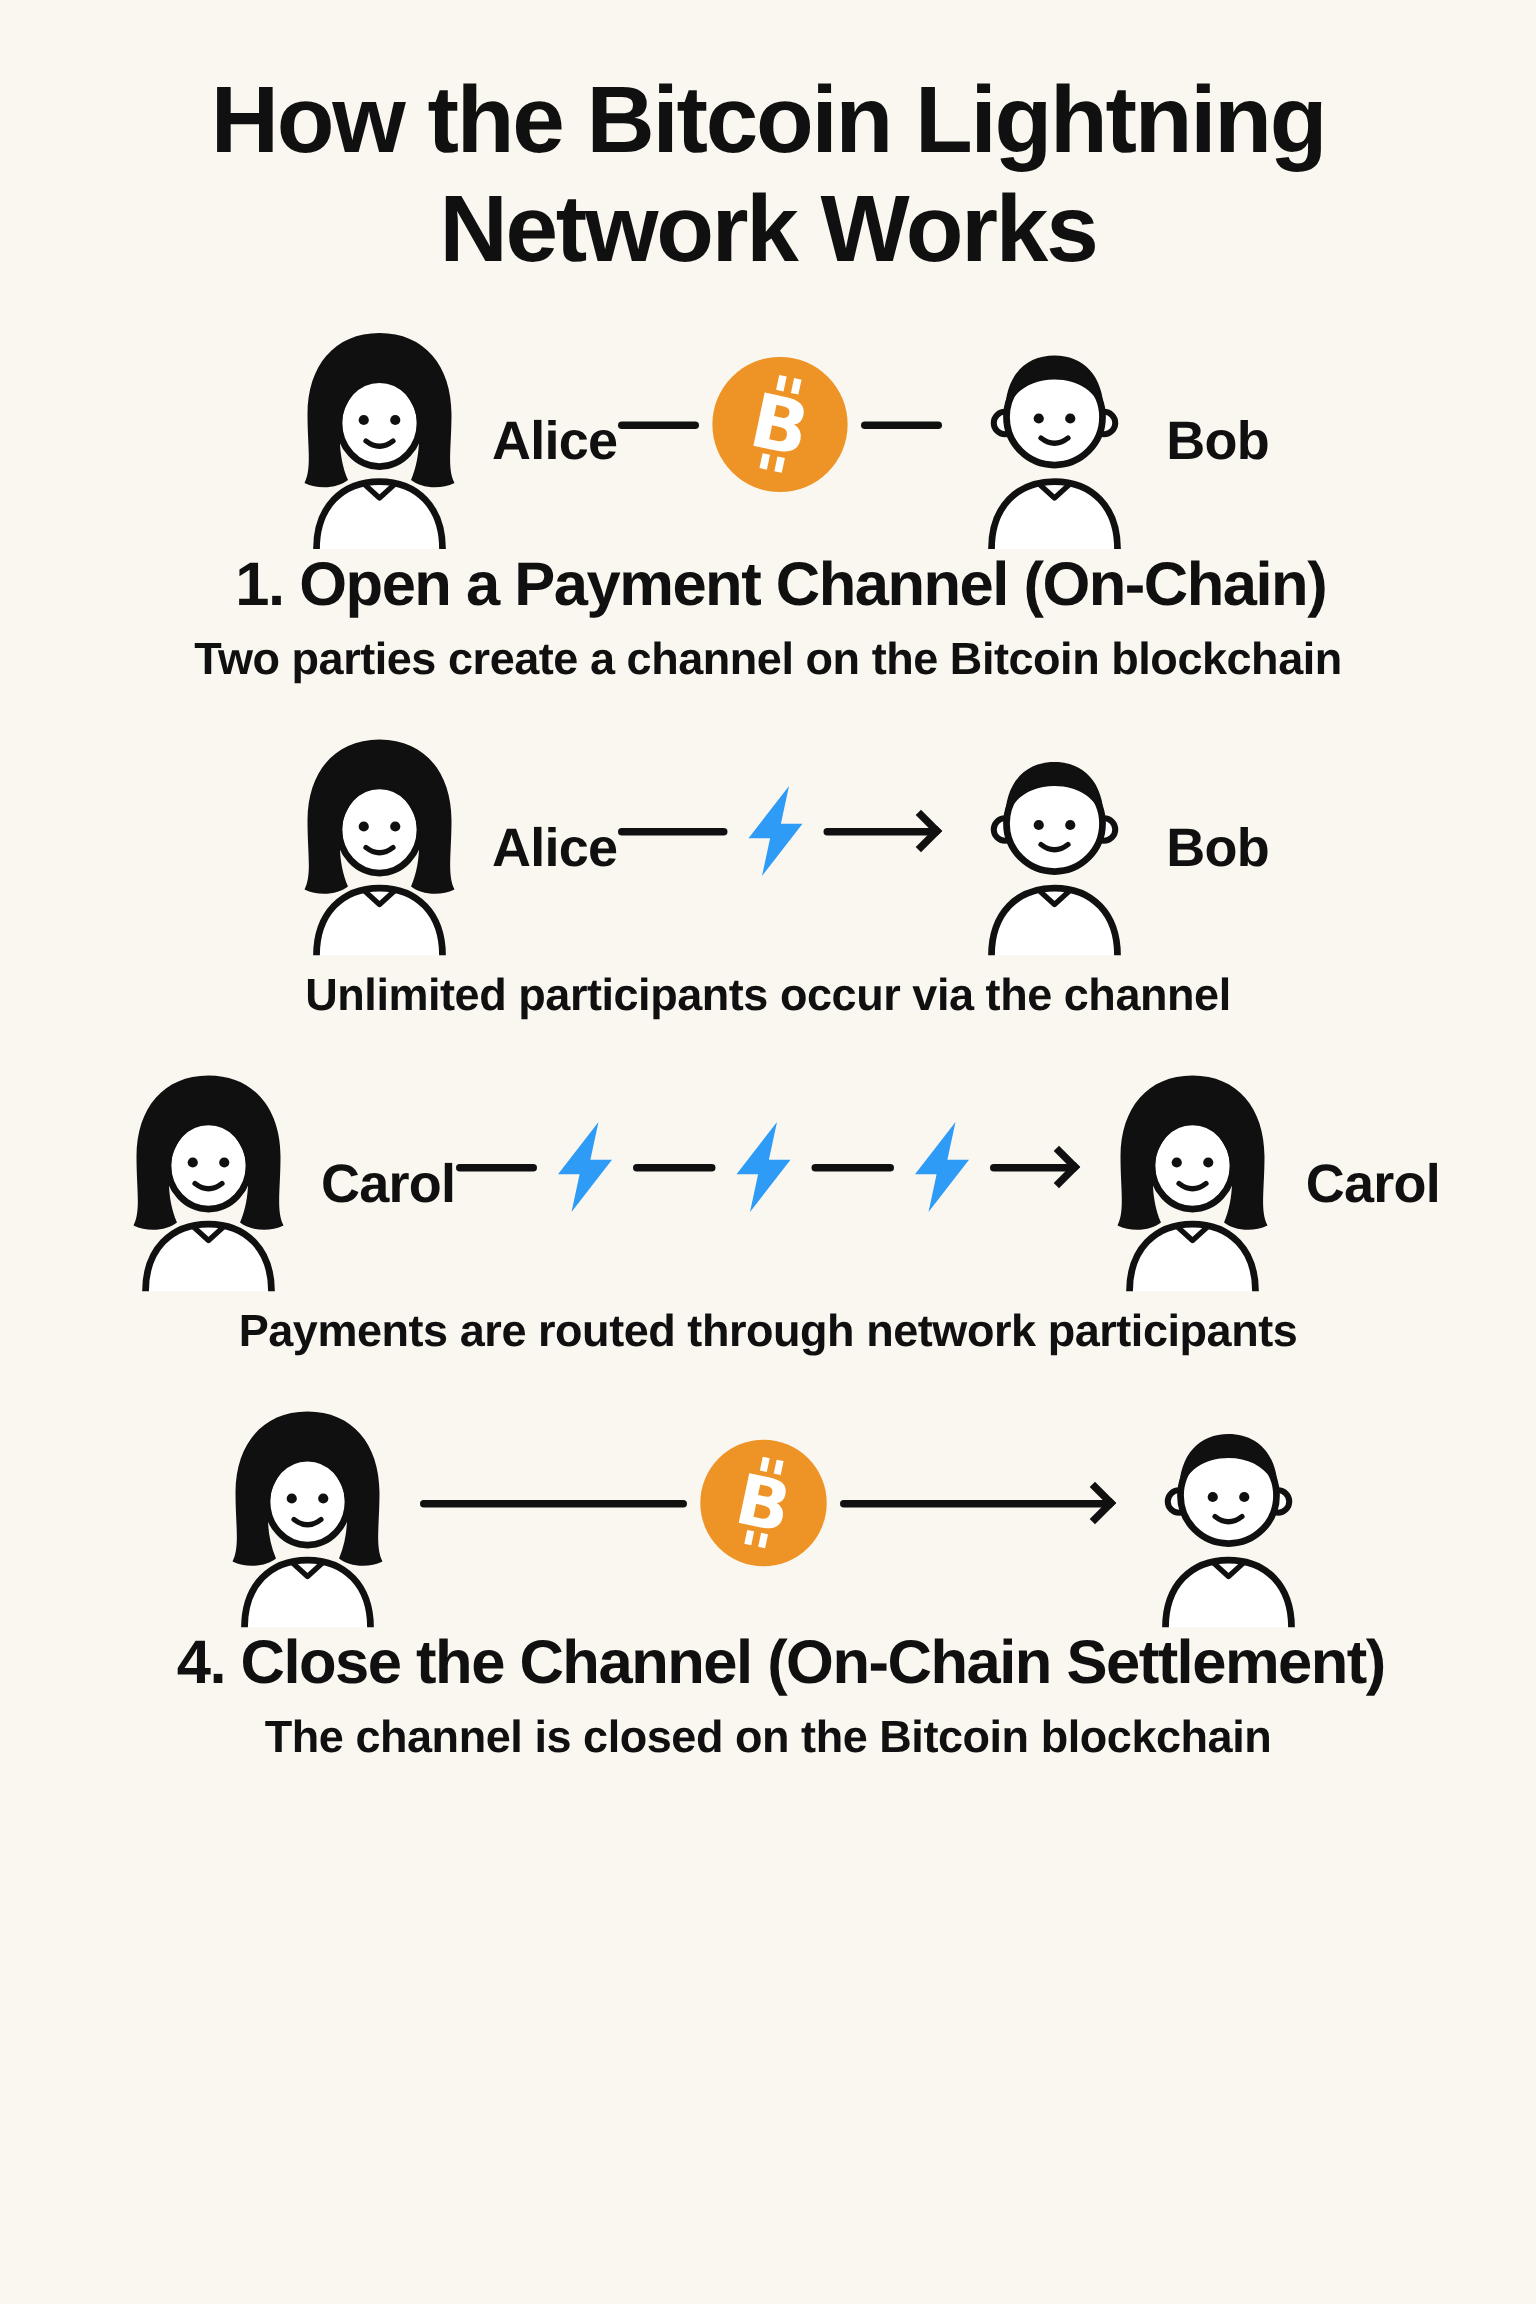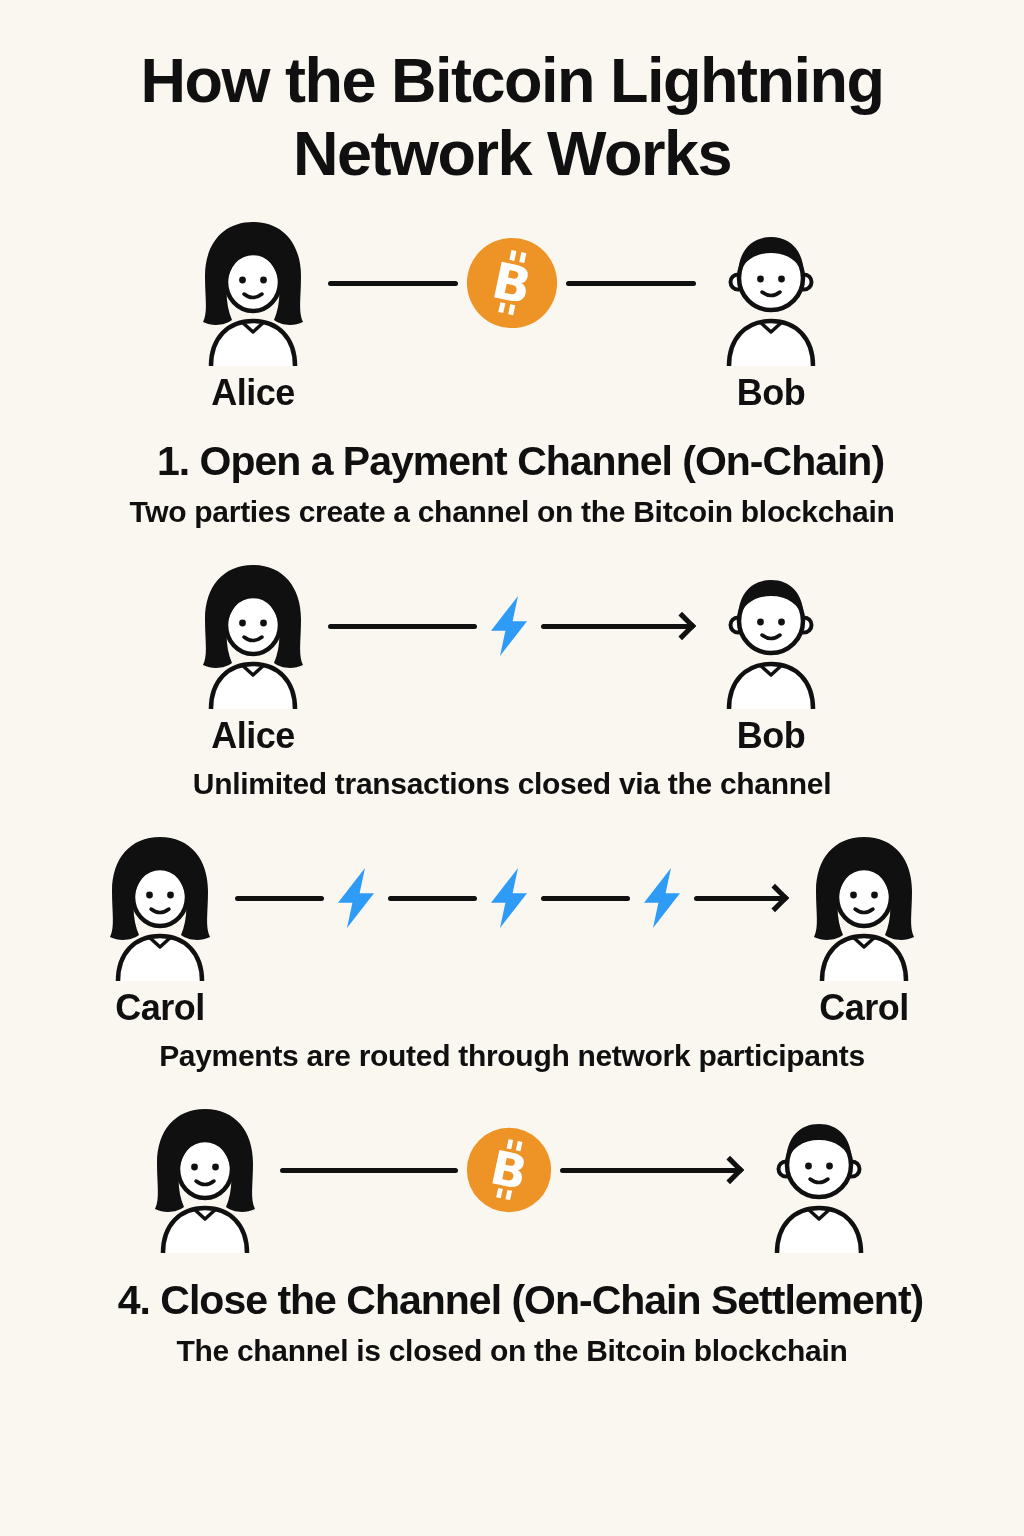--- a/index.html
+++ b/index.html
@@ -11,37 +11,37 @@
   }
   .page { width:1024px; height:1536px; padding-top:44px; }
   .title {
     max-width:880px; margin:0 auto 26px auto;
     text-align:center; font-size:63px; font-weight:700;
     line-height:1.16; letter-spacing:-1.5px;
   }
   .step { margin-bottom:30px; }
   .row { display:flex; align-items:flex-start; }
   .step-1 .row, .step-2 .row { padding:0 178px; }
-  .step-3 .row { padding:0 85px; }
+  .step-3 .row { padding:0 64px; }
   .step-4 .row { padding:0 130px; }
-  .person { display:flex; flex-direction:column; align-items:center; flex:0 0 auto; }
+  .person { display:flex; flex-direction:row; align-items:center; flex:0 0 auto; }
   .avatar { width:150px; height:150px; display:block; }
   .name { margin-top:6px; font-size:36px; font-weight:700; letter-spacing:-0.5px; }
   .connector { flex:1 1 auto; height:150px; display:flex; align-items:center; padding-bottom:16px; min-width:0; }
   .seg { flex:1 1 auto; height:5px; background:#101010; border-radius:3px; }
   .chev {
     flex:0 0 auto; width:20px; height:20px;
     border-top:5px solid #101010; border-right:5px solid #101010;
     transform:rotate(45deg); margin-left:-18px; margin-right:4px;
   }
   .coin { width:92px; height:92px; flex:0 0 auto; margin:0 8px; }
   .step-4 .coin { width:86px; height:86px; }
   .bolt { width:48px; height:62px; flex:0 0 auto; margin:0 8px; }
   .heading {
-    margin-top:24px; text-align:center;
+    margin-top:0; text-align:center;
     font-size:41px; font-weight:700; letter-spacing:-1px;padding-left:17px;
   }
   .subtext { margin-top:10px; text-align:center; font-size:30px; font-weight:700; letter-spacing:-0.3px; }
   .defs { position:absolute; width:0; height:0; overflow:hidden; }
 </style>
 </head>
 <body>
 
 <svg class="defs" aria-hidden="true">
   <defs>
@@ -127,21 +127,21 @@
         <div class="seg"></div>
         <div class="chev"></div>
       </div>
       <div class="person">
         <svg class="avatar">
             <use href="#av-male"></use>
           </svg>
         <div class="name">Bob</div>
       </div>
     </div>
-    <p class="subtext">Unlimited transactions closed via the channel</p>
+    <p class="subtext">Unlimited participants occur via the channel</p>
   </section>
 
   <section class="step step-3">
     <div class="row">
       <div class="person">
         <svg class="avatar">
             <use href="#av-female"></use>
           </svg>
         <div class="name">Carol</div>
       </div>

